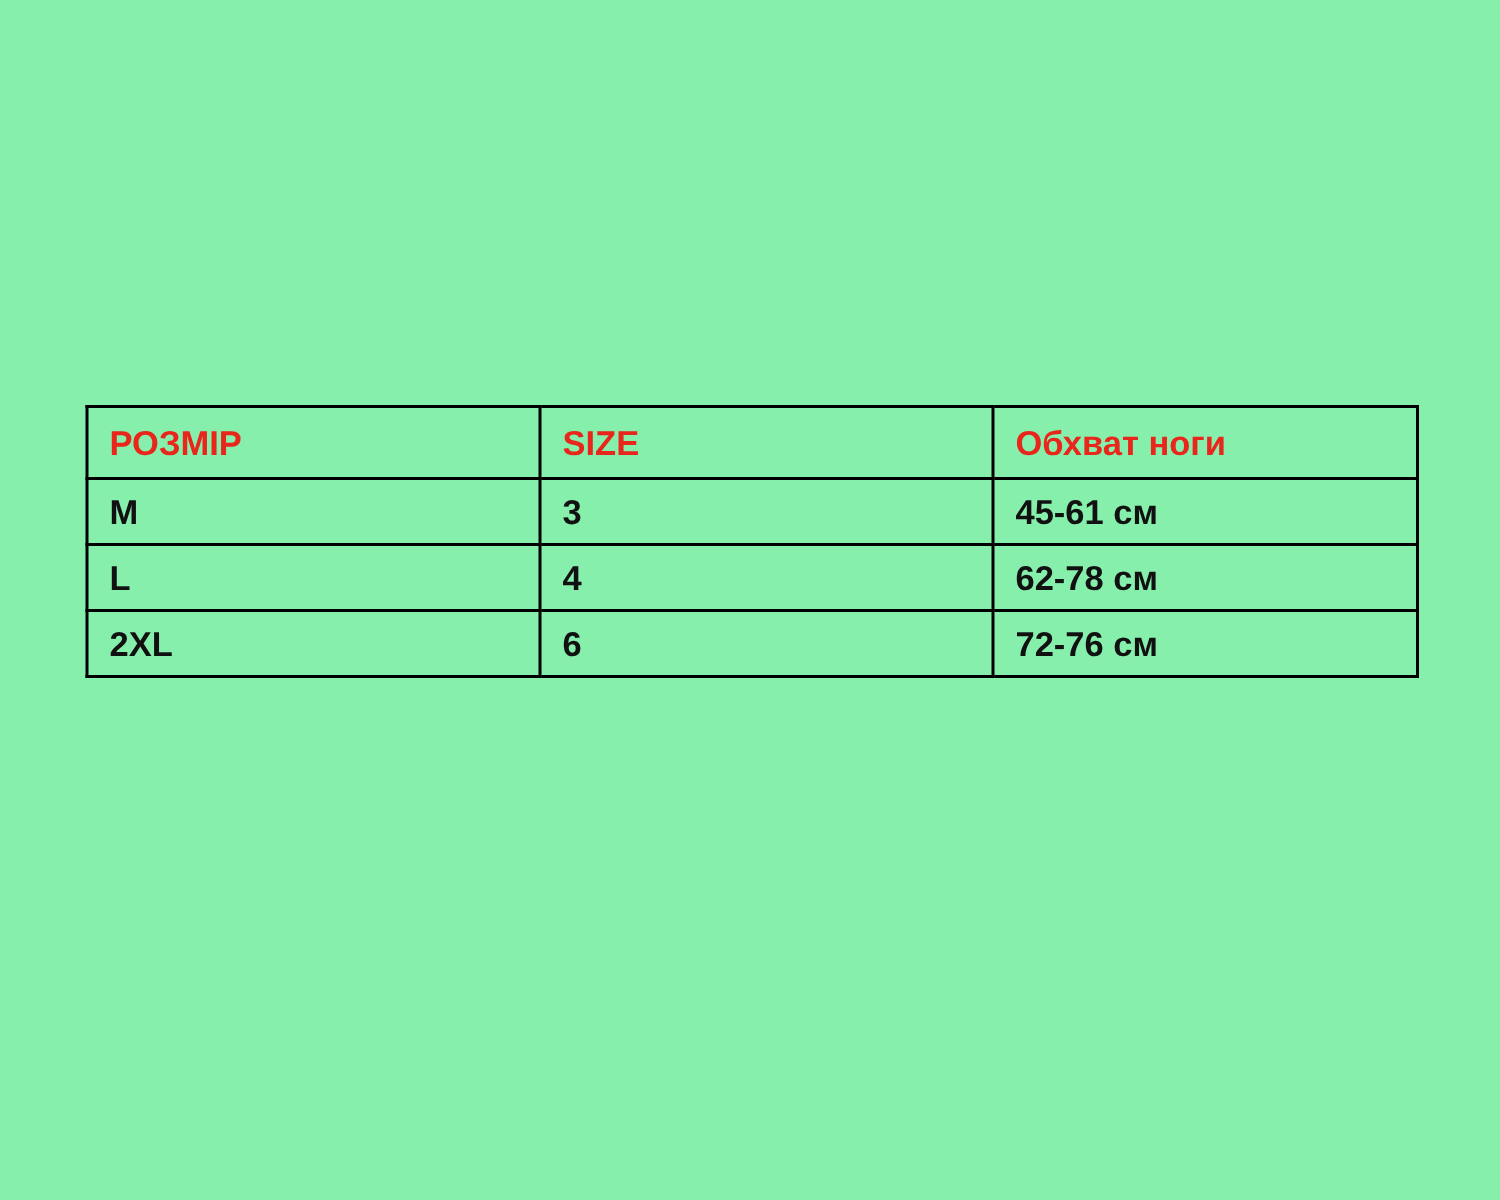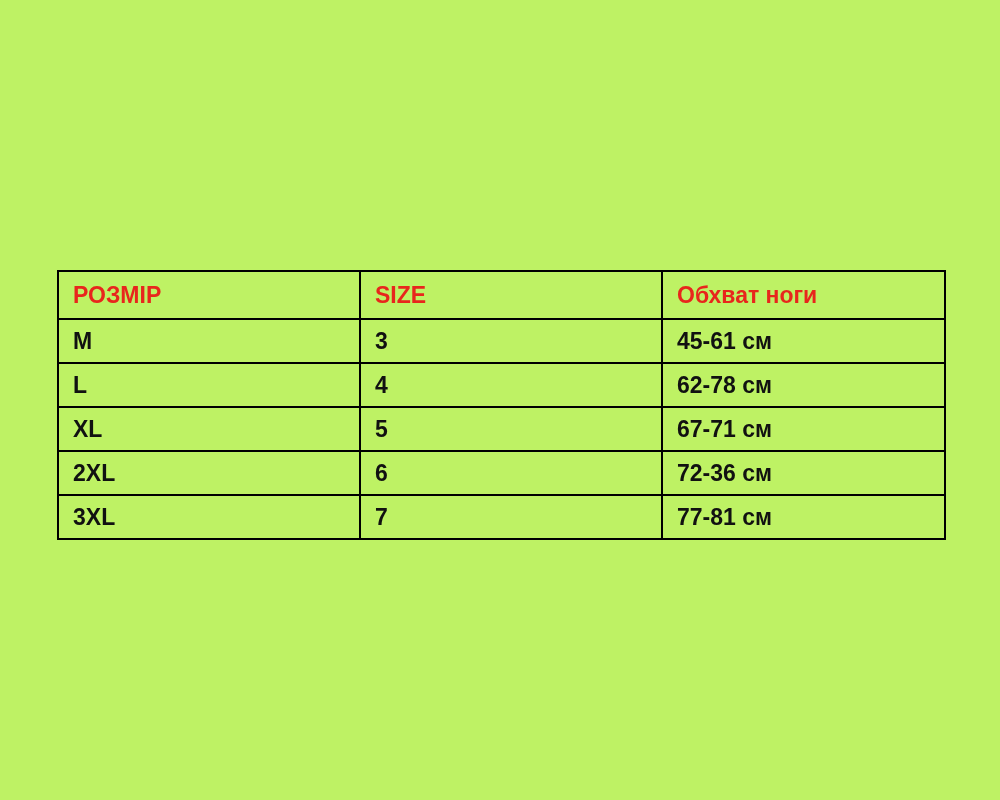--- a/index.html
+++ b/index.html
@@ -13,21 +13,21 @@
     font-family: "Liberation Sans", sans-serif;
     position: relative;
     overflow: hidden;
   }
   .page {
     position: absolute;
     left: 0;
     top: 0;
     width: 1000px;
     height: 800px;
-    background: #bef264;
+    background: #86efac;
   }
   .size-table-wrap {
     position: absolute;
     left: 57px;
     top: 270px;
     width: 887px;
   }
   table.size-table {
     border-collapse: collapse;
     width: 887px;
@@ -77,30 +77,20 @@
           <td>M</td>
           <td>3</td>
           <td>45-61 см</td>
         </tr>
         <tr>
           <td>L</td>
           <td>4</td>
           <td>62-78 см</td>
         </tr>
         <tr>
-          <td>XL</td>
-          <td>5</td>
-          <td>67-71 см</td>
-        </tr>
-        <tr>
           <td>2XL</td>
           <td>6</td>
-          <td>72-36 см</td>
-        </tr>
-        <tr>
-          <td>3XL</td>
-          <td>7</td>
-          <td>77-81 см</td>
+          <td>72-76 см</td>
         </tr>
       </tbody>
     </table>
   </div>
 </div>
 
 </body></html>

